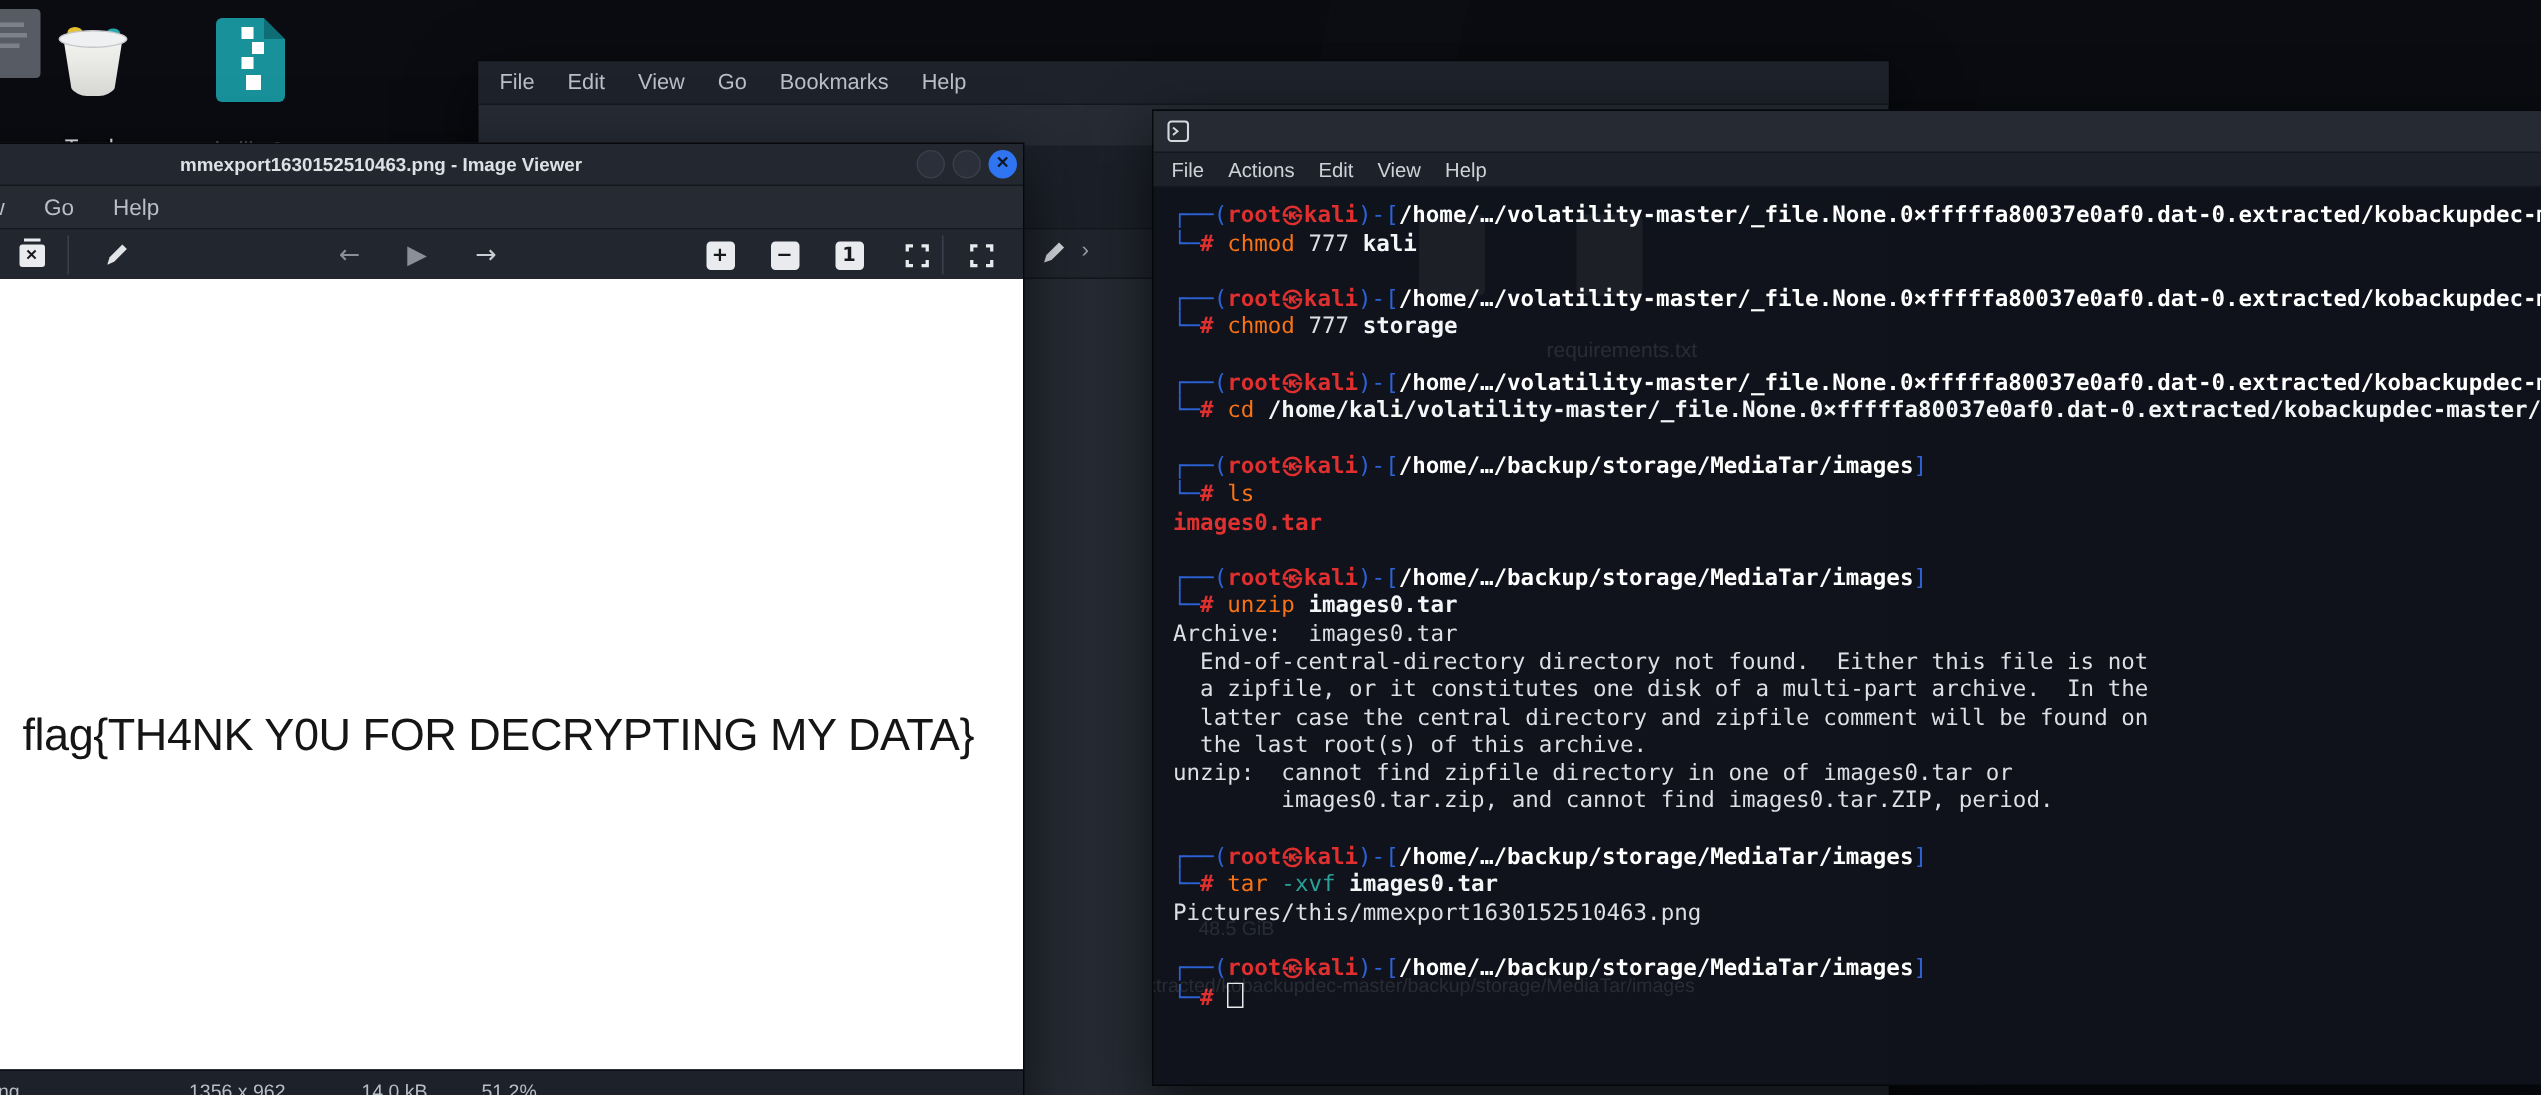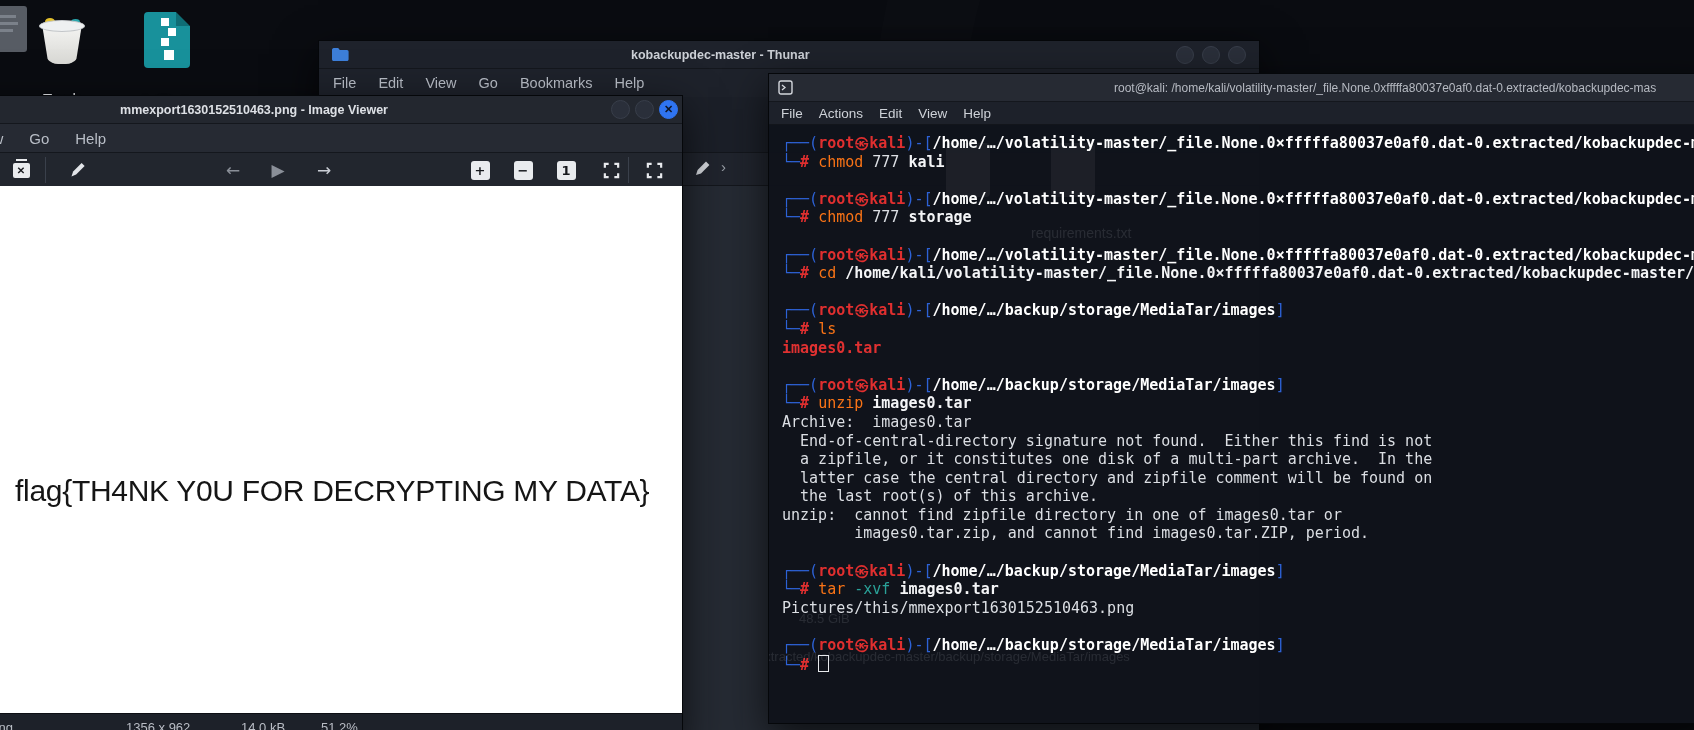--- a/index.html
+++ b/index.html
@@ -125,33 +125,20 @@
     <div class="zip-fold"></div>
     <div class="zip-sq" style="left:17px;top:6px;"></div>
     <div class="zip-sq" style="left:24px;top:16px;"></div>
     <div class="zip-sq" style="left:17px;top:26px;"></div>
     <div class="zip-sq" style="left:20px;top:38px;width:10px;height:10px;"></div>
   </div>
   <div class="desk-label">volatility3-...</div>
 </div>
 
 <div class="win thunar">
-  <div class="titlebar">
-    <span class="thunar-folder">
-      <svg width="18" height="15" viewBox="0 0 18 15">
-          <path d="M1 3c0-1 .6-2 1.8-2h4.4l1.6 2H16c1 0 1.6.8 1.6 1.8v7.4c0 1-.7 1.8-1.7 1.8H2.7C1.7 14 1 13.2 1 12.2V3z" fill="#3d7fd9"></path>
-        </svg>
-    </span>
-    <span class="title-text">kobackupdec-master - Thunar</span>
-    <span class="thunar-btns">
-      <span class="circle-btn"></span>
-      <span class="circle-btn"></span>
-      <span class="circle-btn"></span>
-    </span>
-  </div>
   <div class="menubar">
       <span class="menu-item">File</span>
       <span class="menu-item">Edit</span>
       <span class="menu-item">View</span>
       <span class="menu-item">Go</span>
       <span class="menu-item">Bookmarks</span>
       <span class="menu-item">Help</span>
     </div>
   <div class="t-upper"></div>
   <div class="t-toolbar">
@@ -233,21 +220,20 @@
 </div>
 
 <div class="win terminal">
   <div class="titlebar">
     <span class="term-icon">
       <svg width="15" height="15" viewBox="0 0 15 15">
           <rect x="1" y="1" width="13" height="13" rx="2" fill="none" stroke="#d4d7dd" stroke-width="1.4"></rect>
           <path d="M4 5l3 2.5L4 10" stroke="#d4d7dd" stroke-width="1.3" fill="none"></path>
         </svg>
     </span>
-    <span class="title-text">root@kali: /home/kali/volatility-master/_file.None.0xfffffa80037e0af0.dat-0.extracted/kobackupdec-mas</span>
   </div>
   <div class="menubar">
       <span class="menu-item">File</span>
       <span class="menu-item">Actions</span>
       <span class="menu-item">Edit</span>
       <span class="menu-item">View</span>
       <span class="menu-item">Help</span>
     </div>
   <div class="term-body">
 
@@ -266,21 +252,21 @@
         <div class="term-line"><span class="sg-frame">┌──(</span><span class="sg-user">root㉿kali</span><span class="sg-frame">)-[</span><span class="sg-path">/home/…/volatility-master/_file.None.0×fffffa80037e0af0.dat-0.extracted/kobackupdec-ma</span></div>
         <div class="term-line"><span class="sg-frame">└─</span><span class="sg-hash"># </span><span class="sg-cmd">cd</span><span class="sg-arg"> /home/kali/volatility-master/_file.None.0×fffffa80037e0af0.dat-0.extracted/kobackupdec-master/b</span></div>
         <div class="term-line"></div>
         <div class="term-line"><span class="sg-frame">┌──(</span><span class="sg-user">root㉿kali</span><span class="sg-frame">)-[</span><span class="sg-path">/home/…/backup/storage/MediaTar/images</span><span class="sg-frame">]</span></div>
         <div class="term-line"><span class="sg-frame">└─</span><span class="sg-hash"># </span><span class="sg-cmd">ls</span></div>
         <div class="term-line"><span class="sg-red">images0.tar</span></div>
         <div class="term-line"></div>
         <div class="term-line"><span class="sg-frame">┌──(</span><span class="sg-user">root㉿kali</span><span class="sg-frame">)-[</span><span class="sg-path">/home/…/backup/storage/MediaTar/images</span><span class="sg-frame">]</span></div>
         <div class="term-line"><span class="sg-frame">└─</span><span class="sg-hash"># </span><span class="sg-cmd">unzip</span><span class="sg-arg"> images0.tar</span></div>
         <div class="term-line"><span class="sg-out">Archive:  images0.tar</span></div>
-        <div class="term-line"><span class="sg-out">  End-of-central-directory signature not found.  Either this find is not</span></div>
+        <div class="term-line"><span class="sg-out">  End-of-central-directory directory not found.  Either this file is not</span></div>
         <div class="term-line"><span class="sg-out">  a zipfile, or it constitutes one disk of a multi-part archive.  In the</span></div>
         <div class="term-line"><span class="sg-out">  latter case the central directory and zipfile comment will be found on</span></div>
         <div class="term-line"><span class="sg-out">  the last root(s) of this archive.</span></div>
         <div class="term-line"><span class="sg-out">unzip:  cannot find zipfile directory in one of images0.tar or</span></div>
         <div class="term-line"><span class="sg-out">        images0.tar.zip, and cannot find images0.tar.ZIP, period.</span></div>
         <div class="term-line"></div>
         <div class="term-line"><span class="sg-frame">┌──(</span><span class="sg-user">root㉿kali</span><span class="sg-frame">)-[</span><span class="sg-path">/home/…/backup/storage/MediaTar/images</span><span class="sg-frame">]</span></div>
         <div class="term-line"><span class="sg-frame">└─</span><span class="sg-hash"># </span><span class="sg-cmd">tar</span><span class="sg-opt"> -xvf</span><span class="sg-arg"> images0.tar</span></div>
         <div class="term-line"><span class="sg-out">Pictures/this/mmexport1630152510463.png</span></div>
         <div class="term-line"></div>

